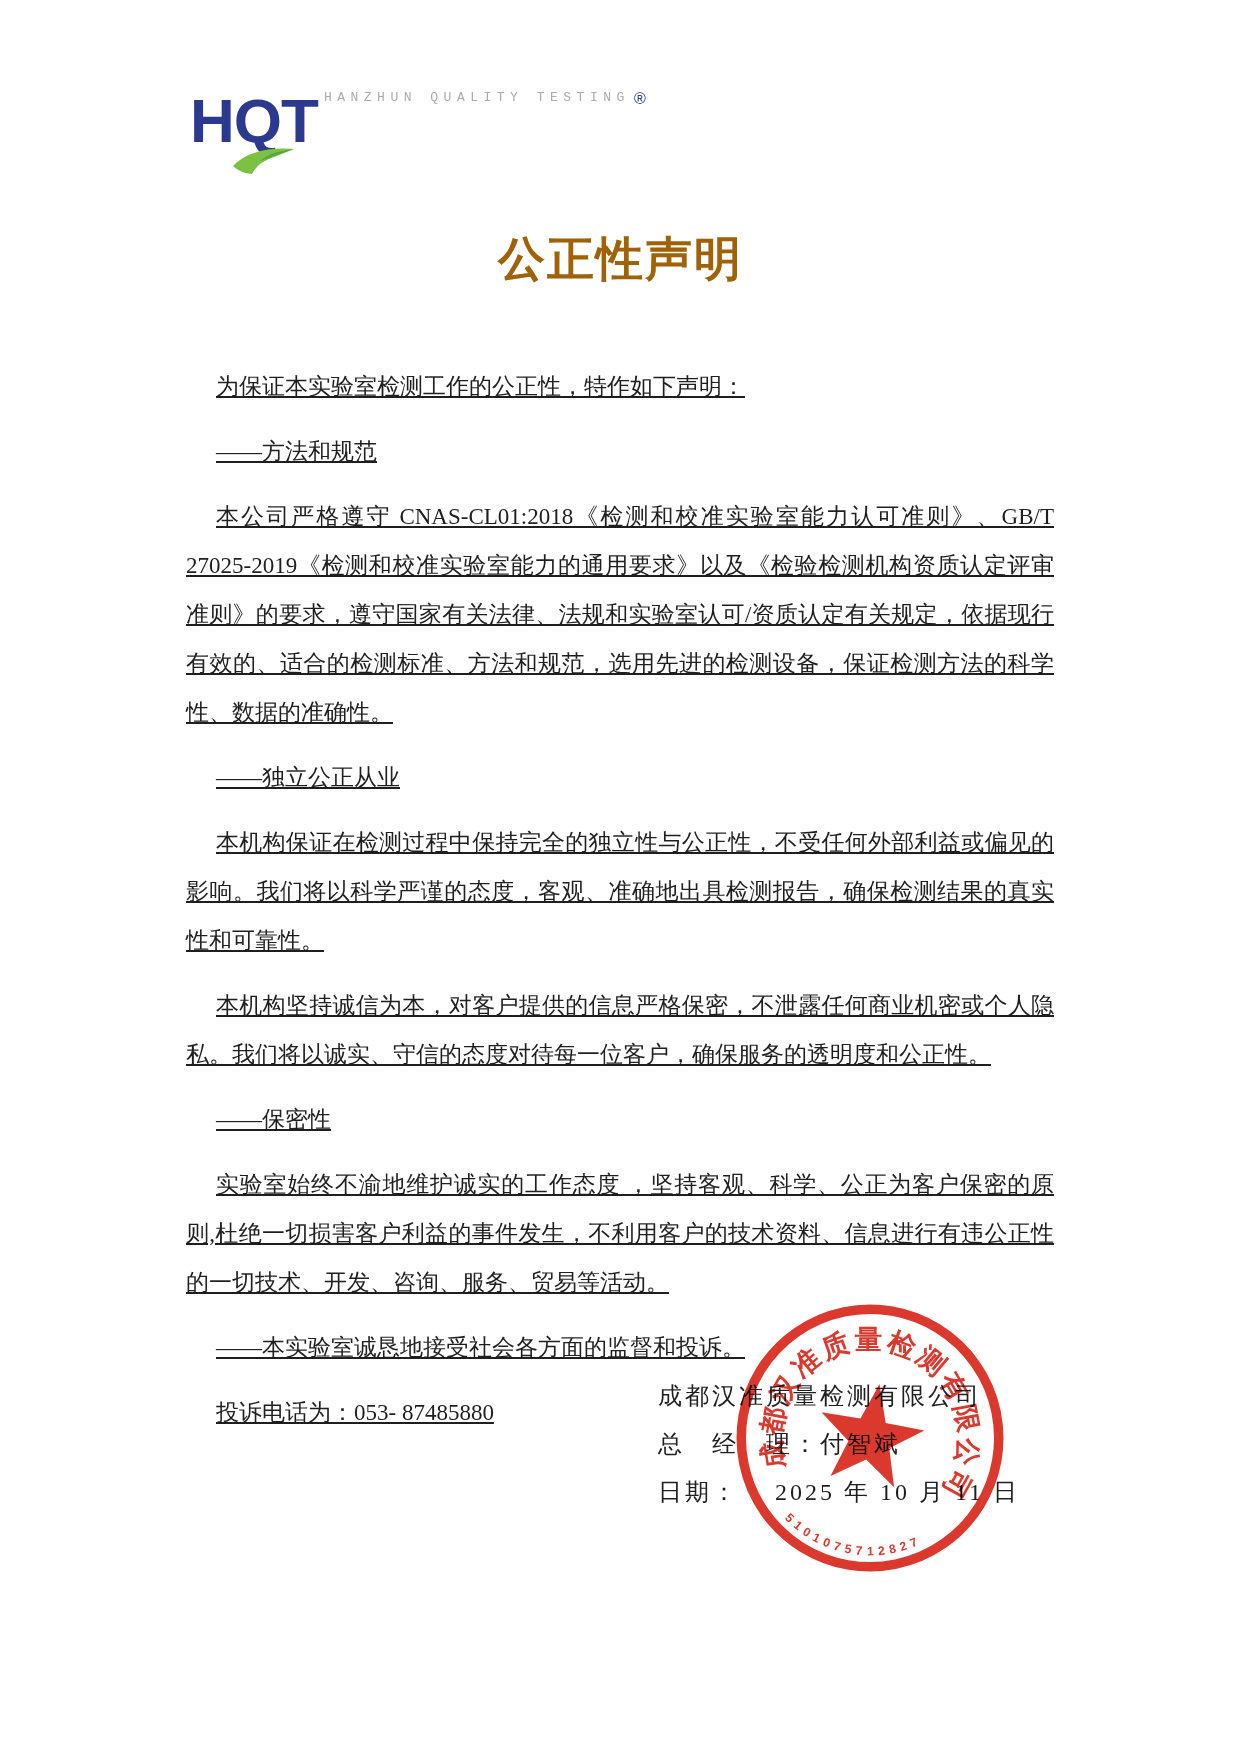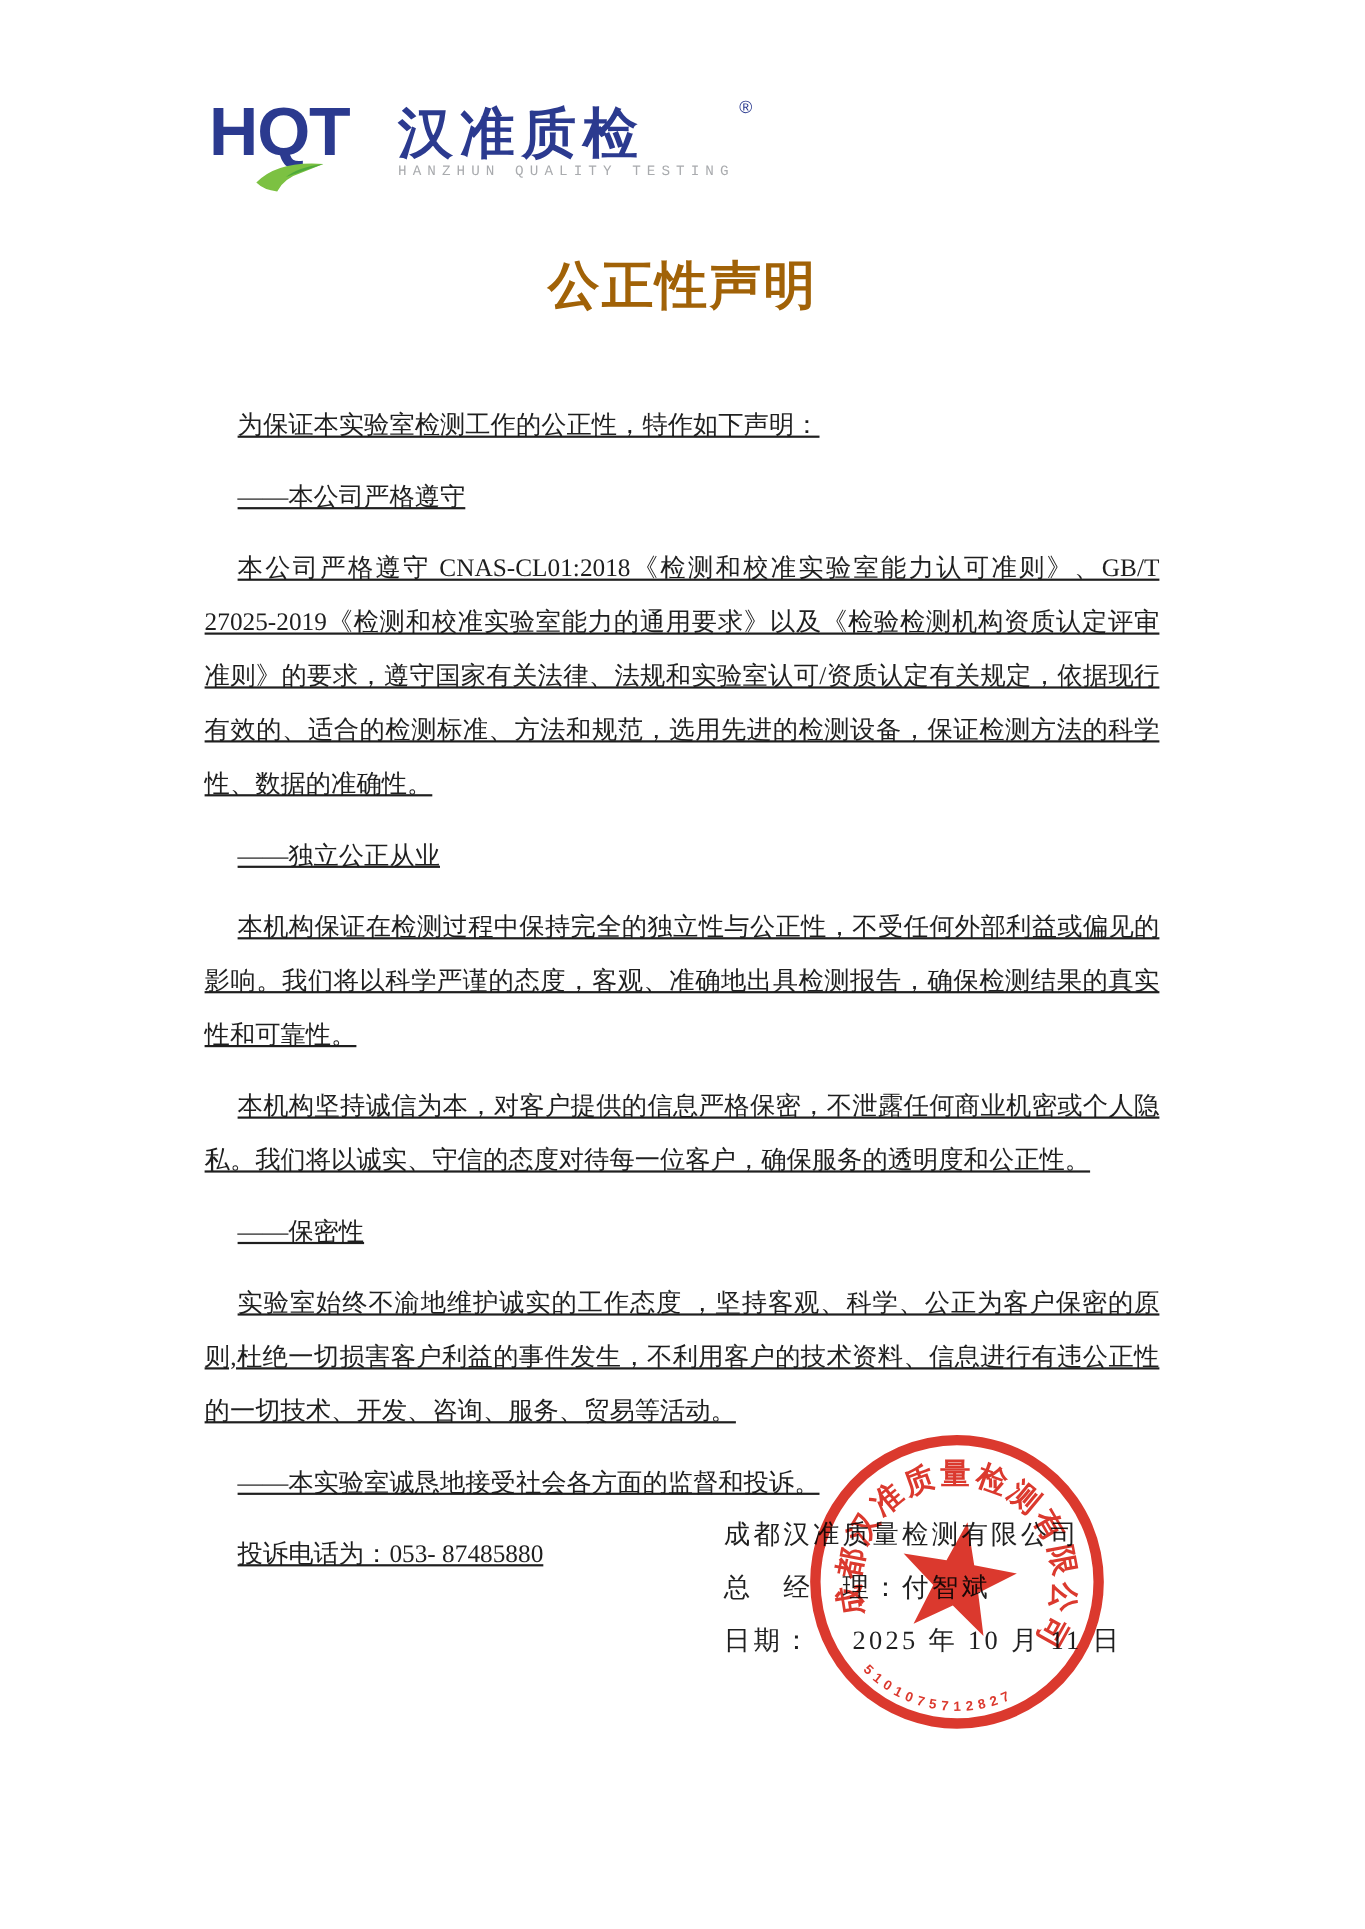--- a/index.html
+++ b/index.html
@@ -5,21 +5,21 @@
   html,body{margin:0;padding:0;background:#ffffff;}
   .page{
     position:relative;
     width:1241px;height:1754px;
     background:#ffffff;
     overflow:hidden;
     font-family:"Liberation Serif","DejaVu Serif",serif;
     color:#1f1f1f;
   }
   
-  .logo{position:absolute;left:190px;top:92px;display:flex;align-items:flex-start;gap:38px;}
+  .logo{position:absolute;left:190px;top:92px;display:flex;align-items:flex-start;}
   .logo-acronym{
     font-family:"Liberation Sans","DejaVu Sans",sans-serif;
     font-weight:bold;font-size:62px;line-height:58px;
     color:#2b3a8f;letter-spacing:-1px;position:relative;
   }
   .logo-leaf{position:absolute;left:40px;top:52px;}
   .logo-right{position:relative;margin-left:6px;}
   .logo-cjk{
     font-family:"Liberation Sans","DejaVu Sans",sans-serif;
     font-weight:bold;font-size:50px;line-height:58px;
@@ -67,31 +67,30 @@
 
 <div class="page">
 
   <div class="logo">
     <div class="logo-acronym">HQT</div>
     <svg class="logo-leaf" width="70" height="34" viewBox="0 0 70 34">
       <path d="M3,22 Q22,2 64,5 L44,13 Q28,18 22,30 Q10,29 3,22 Z" fill="#7cc142"></path>
       <path d="M64,5 L30,17 Q40,8 64,5 Z" fill="#4faa3c"></path>
     </svg>
     <div class="logo-right">
-      <div class="logo-cjk">汉准质检</div>
       <span class="logo-reg">®</span>
       <div class="logo-tagline">HANZHUN  QUALITY  TESTING</div>
     </div>
   </div>
 
   <div class="doc-title">公正性声明</div>
 
   <div class="content">
     <p>为保证本实验室检测工作的公正性，特作如下声明：</p>
-    <p>——本公司严格遵守</p>
+    <p>——方法和规范</p>
     <p>本公司严格遵守 CNAS-CL01:2018《检测和校准实验室能力认可准则》、GB/T 27025-2019《检测和校准实验室能力的通用要求》以及《检验检测机构资质认定评审准则》的要求，遵守国家有关法律、法规和实验室认可/资质认定有关规定，依据现行有效的、适合的检测标准、方法和规范，选用先进的检测设备，保证检测方法的科学性、数据的准确性。</p>
     <p>——独立公正从业</p>
     <p>本机构保证在检测过程中保持完全的独立性与公正性，不受任何外部利益或偏见的影响。我们将以科学严谨的态度，客观、准确地出具检测报告，确保检测结果的真实性和可靠性。</p>
     <p>本机构坚持诚信为本，对客户提供的信息严格保密，不泄露任何商业机密或个人隐私。我们将以诚实、守信的态度对待每一位客户，确保服务的透明度和公正性。</p>
     <p>——保密性</p>
     <p>实验室始终不渝地维护诚实的工作态度 ，坚持客观、科学、公正为客户保密的原则,杜绝一切损害客户利益的事件发生，不利用客户的技术资料、信息进行有违公正性的一切技术、开发、咨询、服务、贸易等活动。</p>
     <p>——本实验室诚恳地接受社会各方面的监督和投诉。</p>
     <p>投诉电话为：053- 87485880</p>
   </div>
 

